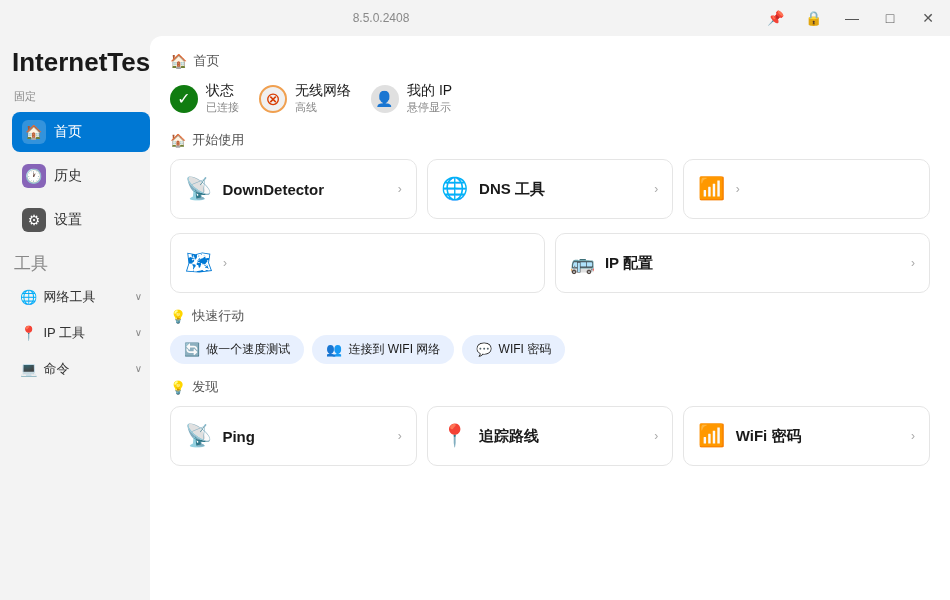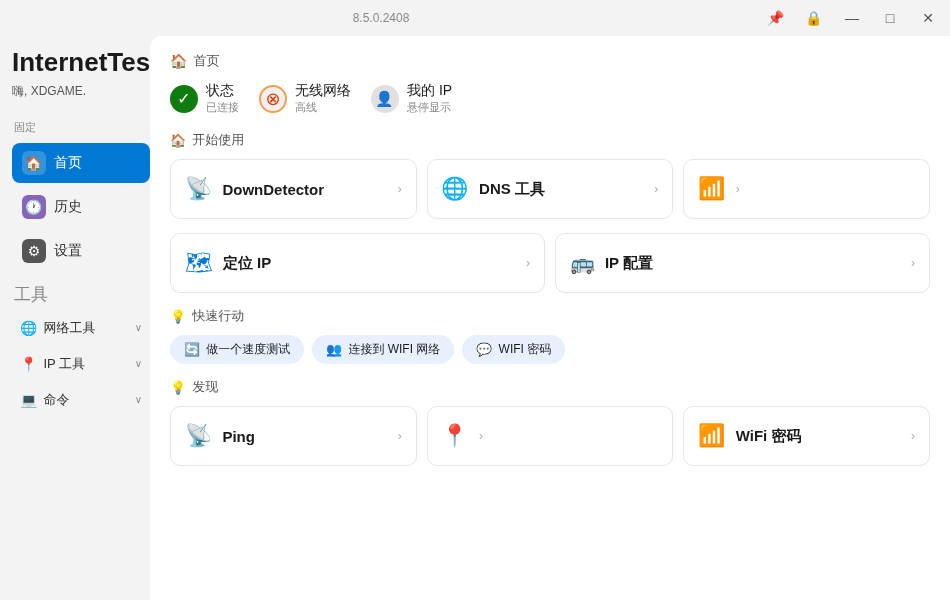--- a/index.html
+++ b/index.html
@@ -266,21 +266,20 @@
     <span class="titlebar-icon">—</span>
     <span class="titlebar-icon">□</span>
     <span class="titlebar-icon titlebar-close">✕</span>
   </div>
 </div>
 
 <div class="main-container">
 
   <div class="sidebar">
     <div class="app-title">InternetTest</div>
-    <div class="greeting">嗨, XDGAME.</div>
 
     <div class="section-label">固定</div>
 
     <div class="nav-item active">
       <div class="nav-icon blue">🏠</div>
       <span>首页</span>
     </div>
     <div class="nav-item">
       <div class="nav-icon purple">🕐</div>
       <span>历史</span>
@@ -358,21 +357,20 @@
       </div>
       <div class="tool-card">
         <span class="tool-card-icon">📶</span>
         <span class="tool-card-arrow">›</span>
       </div>
     </div>
 
     <div class="tool-grid-2col">
       <div class="tool-card">
         <span class="tool-card-icon">🗺</span>
-        <span class="tool-card-label">定位 IP</span>
         <span class="tool-card-arrow">›</span>
       </div>
       <div class="tool-card">
         <span class="tool-card-icon" style="font-size:20px;">🚌</span>
         <span class="tool-card-label">IP 配置</span>
         <span class="tool-card-arrow">›</span>
       </div>
     </div>
 
     <div class="section-heading">
@@ -399,20 +397,21 @@
       <span>发现</span>
     </div>
     <div class="discovery-grid">
       <div class="tool-card">
         <span class="tool-card-icon">📡</span>
         <span class="tool-card-label">Ping</span>
         <span class="tool-card-arrow">›</span>
       </div>
       <div class="tool-card">
         <span class="tool-card-icon">📍</span>
+        <span class="tool-card-label">追踪路线</span>
         <span class="tool-card-arrow">›</span>
       </div>
       <div class="tool-card">
         <span class="tool-card-icon">📶</span>
         <span class="tool-card-label">WiFi 密码</span>
         <span class="tool-card-arrow">›</span>
       </div>
     </div>
   </div>
 </div>

